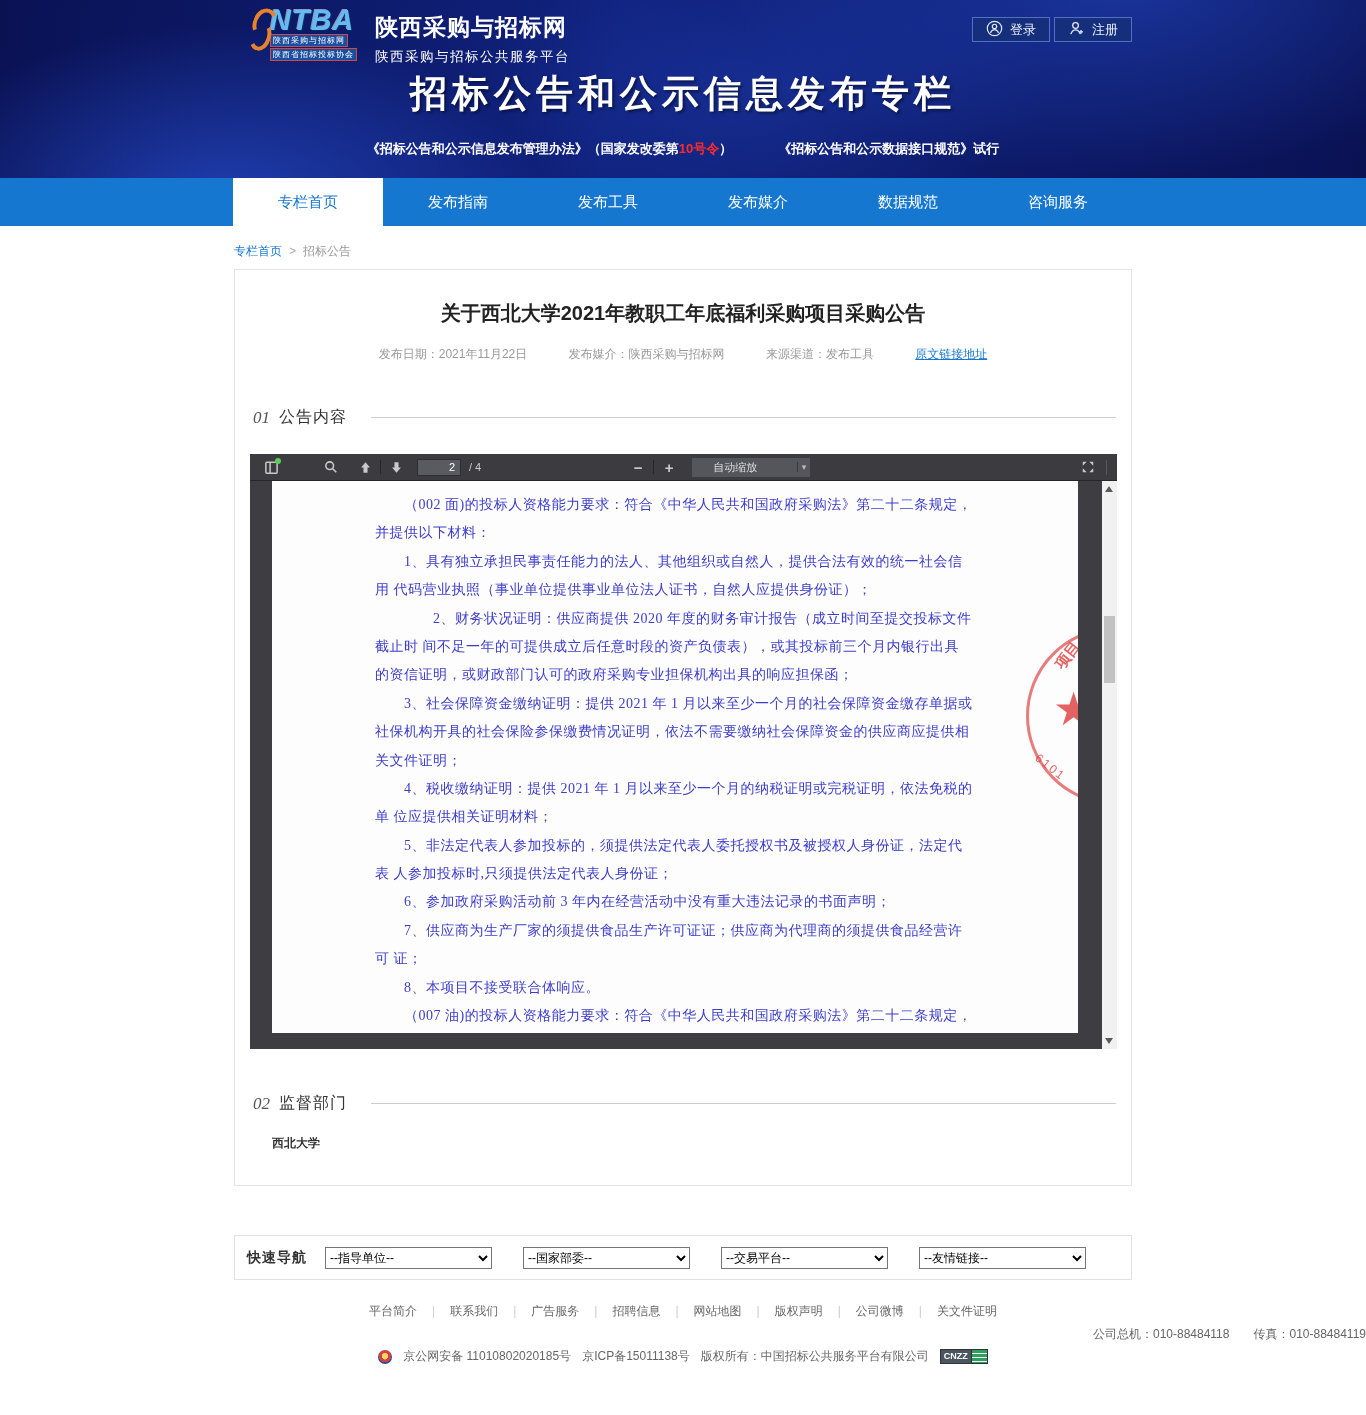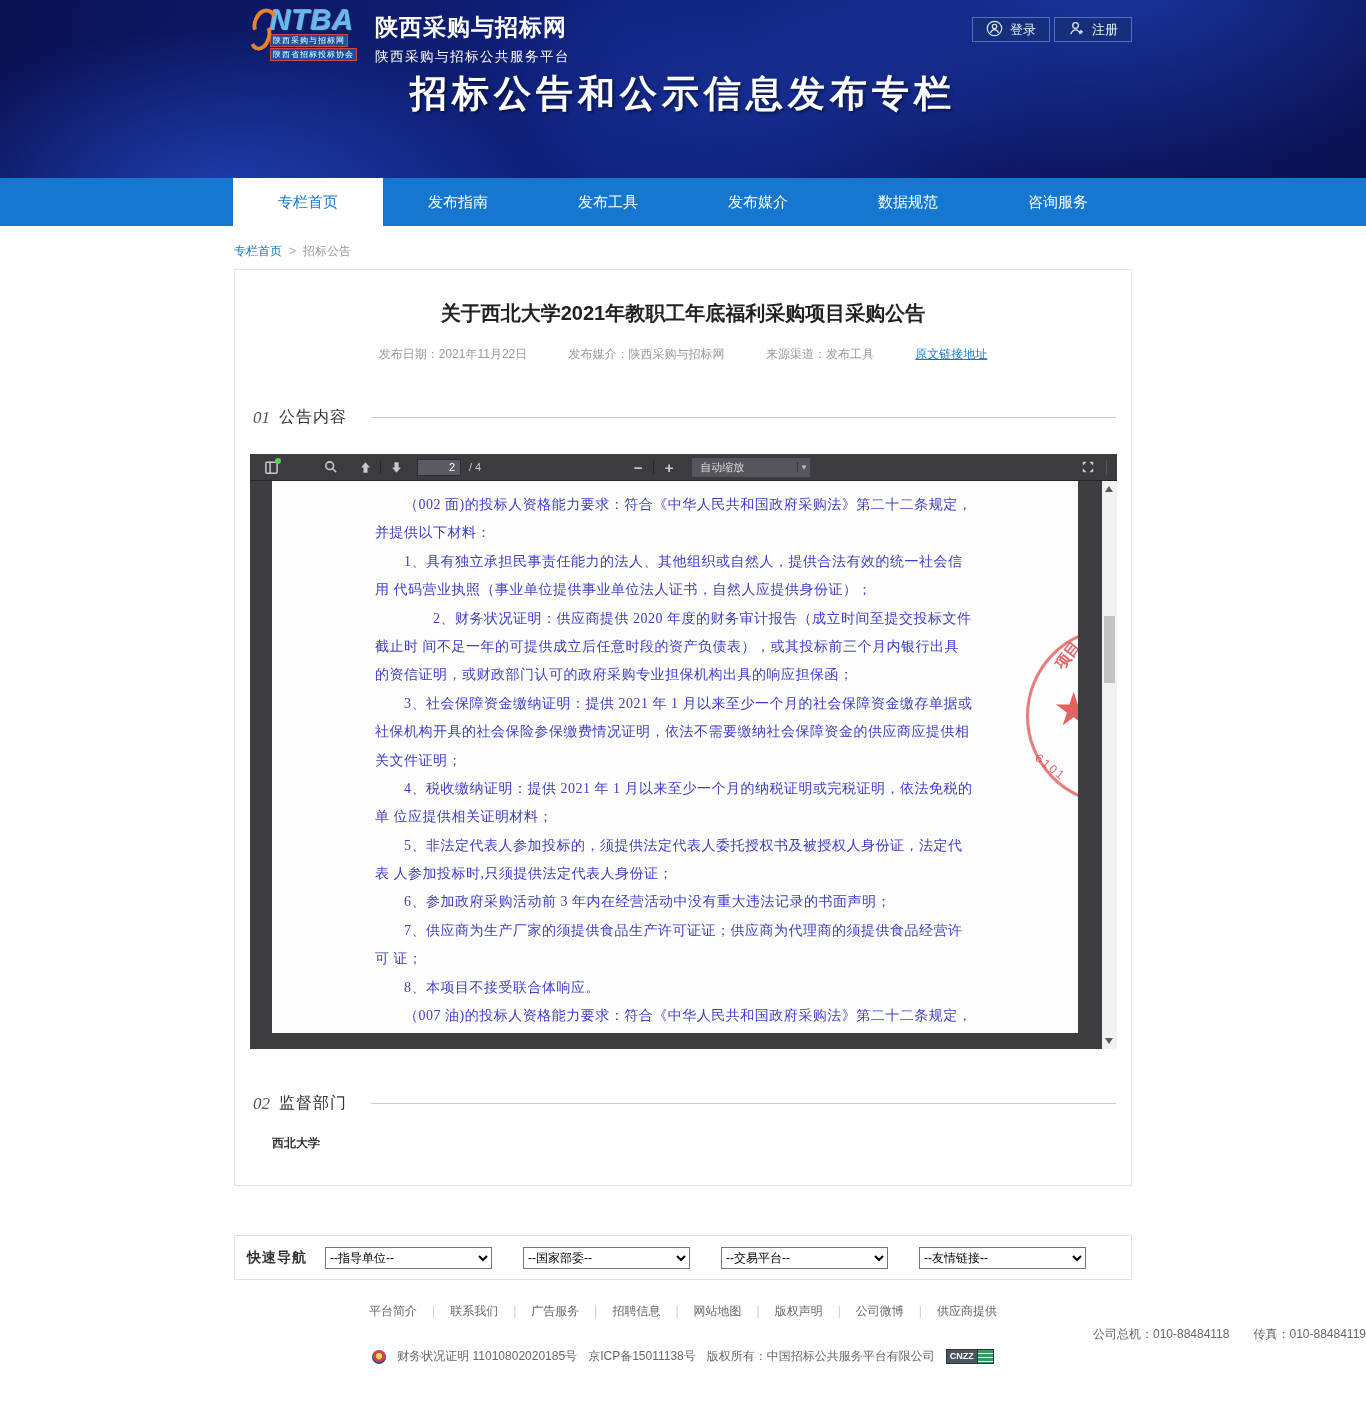--- a/index.html
+++ b/index.html
@@ -68,21 +68,21 @@
   .tb-sidebar .dot { position:absolute; top:0px; right:-1px; width:6px; height:6px; border-radius:50%; background:#55d055; }
   .tb-search { margin-left:42px; }
   .tb-up { margin-left:16px; }
   .tb-sep { width:1px; height:14px; background:#26262a; margin:0 6px; flex:none; }
   .tb-pageinput { margin-left:12px; width:44px; height:17px; background:#595b60; border:1px solid #2e2e32;
     color:#fff; font-size:11px; text-align:right; padding:0 5px; }
   .tb-pagecount { color:#cbcbcb; font-size:11px; margin-left:8px; }
   .tb-minus { margin-left:148px; color:#ccc; font-size:15px; font-weight:bold; }
   .tb-plus { color:#ccc; font-size:15px; font-weight:bold; }
   .tb-zoom { margin-left:14px; width:118px; height:19px; background:#54565b; color:#ddd; font-size:11px;
-    display:flex; align-items:center; padding:0 0 0 8px; cursor:pointer; }
+    display:flex; align-items:center; padding:0 0 0 21px; cursor:pointer; }
   .tb-zoom .chev { margin-left:auto; border-left:1px solid #3a3a3e; padding:0 4px; color:#bbb; font-size:9px; }
   .tb-fullscreen { margin-left:auto; }
   .tb-endsep { width:1px; height:15px; background:#5a5a5e; margin-left:9px; }
 
   .pdf-body { position:absolute; top:27px; left:0; right:0; bottom:0; }
   .pdf-page { position:absolute; left:22px; top:0; width:806px; bottom:16px; background:#fdfdfd; overflow:hidden; }
   .pdf-textblock { margin:10px 80px 0 103px; font-family:"Liberation Serif", serif; font-size:14px; color:#3d3dcb; }
   .pdf-textblock .pdf-line { height:28.4px; line-height:28.4px; white-space:pre; letter-spacing:0.5px; }
 
   .seal { position:absolute; top:146px; right:-126px; width:178px; height:178px; border-radius:50%;
@@ -154,20 +154,23 @@
             <circle cx="8" cy="5.8" r="3"></circle>
               <path d="M3 15c1-3.1 3-4.6 5-4.6s4 1.5 5 4.6"></path>
             <line x1="13.8" y1="10.5" x2="13.8" y2="14.5"></line>
               <line x1="11.8" y1="12.5" x2="15.8" y2="12.5"></line>
           </svg>
         </span>
         <span>注册</span>
       </div>
     </div>
     <div class="banner-title">招标公告和公示信息发布专栏</div>
+    <div class="reg-line">
+      <span>《招标公告和公示信息发布管理办法》（国家发改委第</span><span class="reg-red">10号令</span><span>）</span><span class="reg-part3">《招标公告和公示数据接口规范》试行</span>
+    </div>
   </div>
 
   <div class="nav">
     <div class="nav-inner">
       <div class="nav-tab active">专栏首页</div>
       <div class="nav-tab">发布指南</div>
       <div class="nav-tab">发布工具</div>
       <div class="nav-tab">发布媒介</div>
       <div class="nav-tab">数据规范</div>
       <div class="nav-tab">咨询服务</div>
@@ -299,26 +302,26 @@
 
   <div class="footer">
     <div class="footer-links">
         <span>平台简介</span>
         <span>联系我们</span>
         <span>广告服务</span>
         <span>招聘信息</span>
         <span>网站地图</span>
         <span>版权声明</span>
         <span>公司微博</span>
-        <span>供应商提供</span>
+        <span>关文件证明</span>
       </div>
     <div class="footer-phone">公司总机：010-88484118　　传真：010-88484119</div>
     <div class="footer-legal">
       <span class="gongan"></span>
-      <span>财务状况证明 11010802020185号</span>
+      <span>京公网安备 11010802020185号</span>
       <span>京ICP备15011138号</span>
       <span>版权所有：中国招标公共服务平台有限公司</span>
       <span class="cnzz">
         <span class="cnzz-left">CNZZ</span>
         <span class="cnzz-right"></span>
       </span>
     </div>
   </div>
 
 </div>

